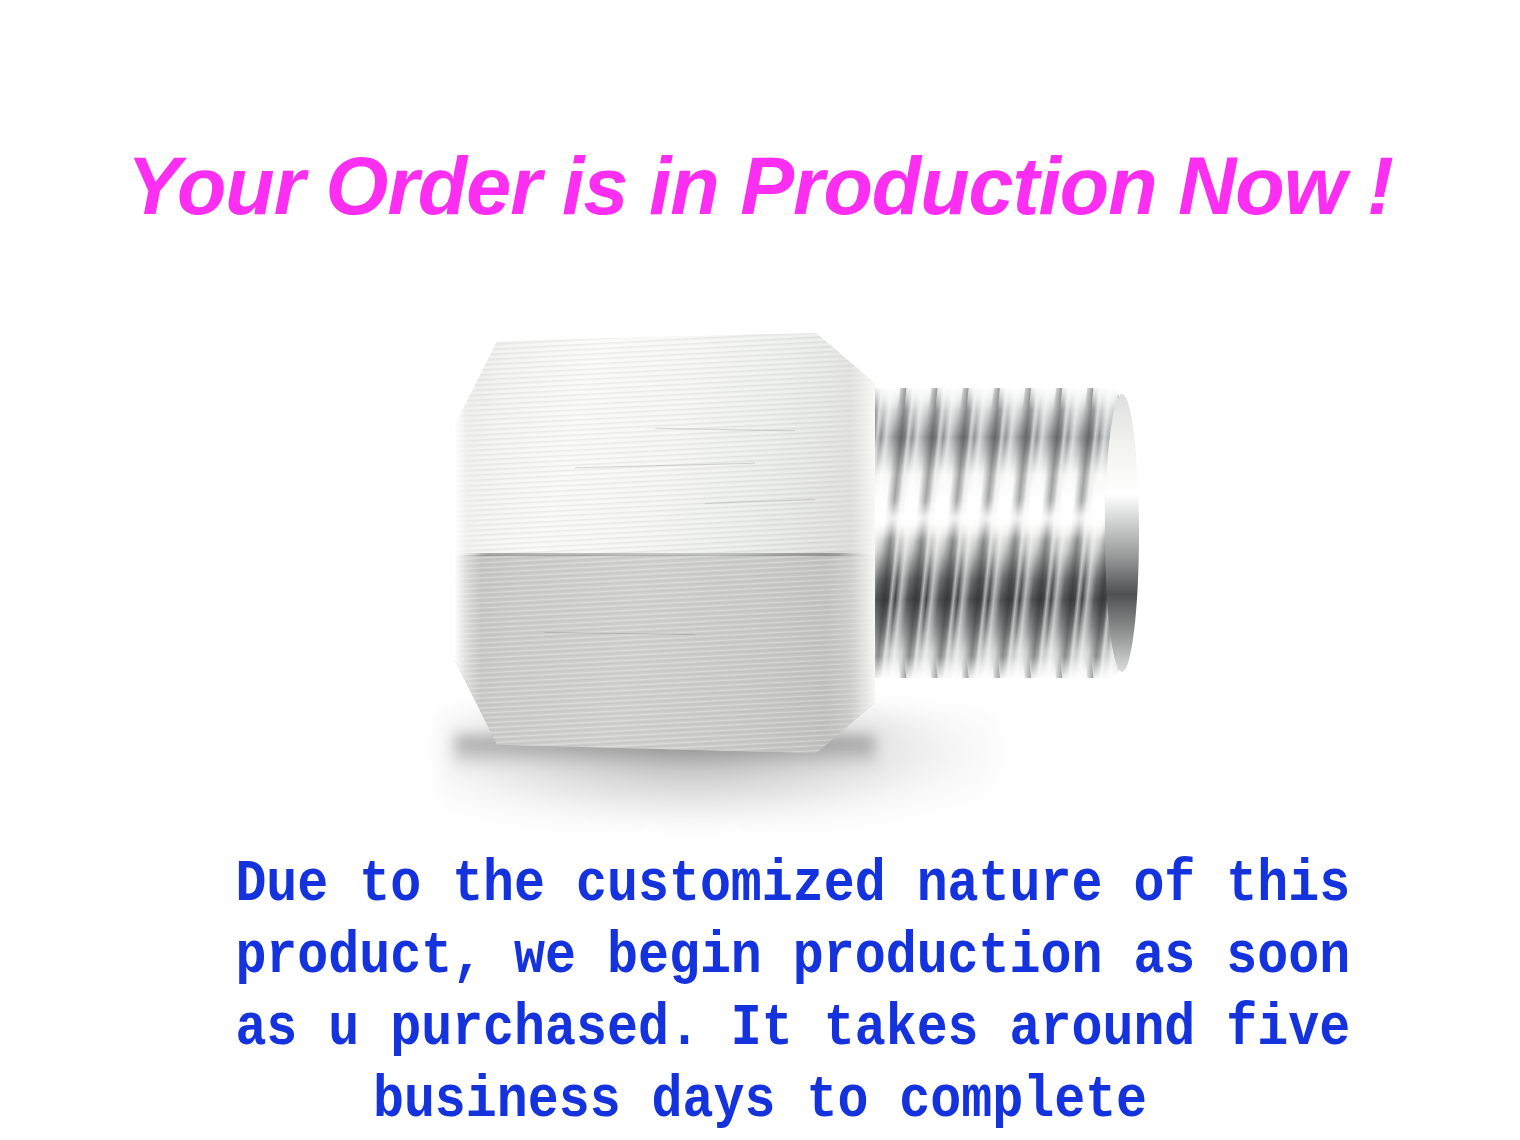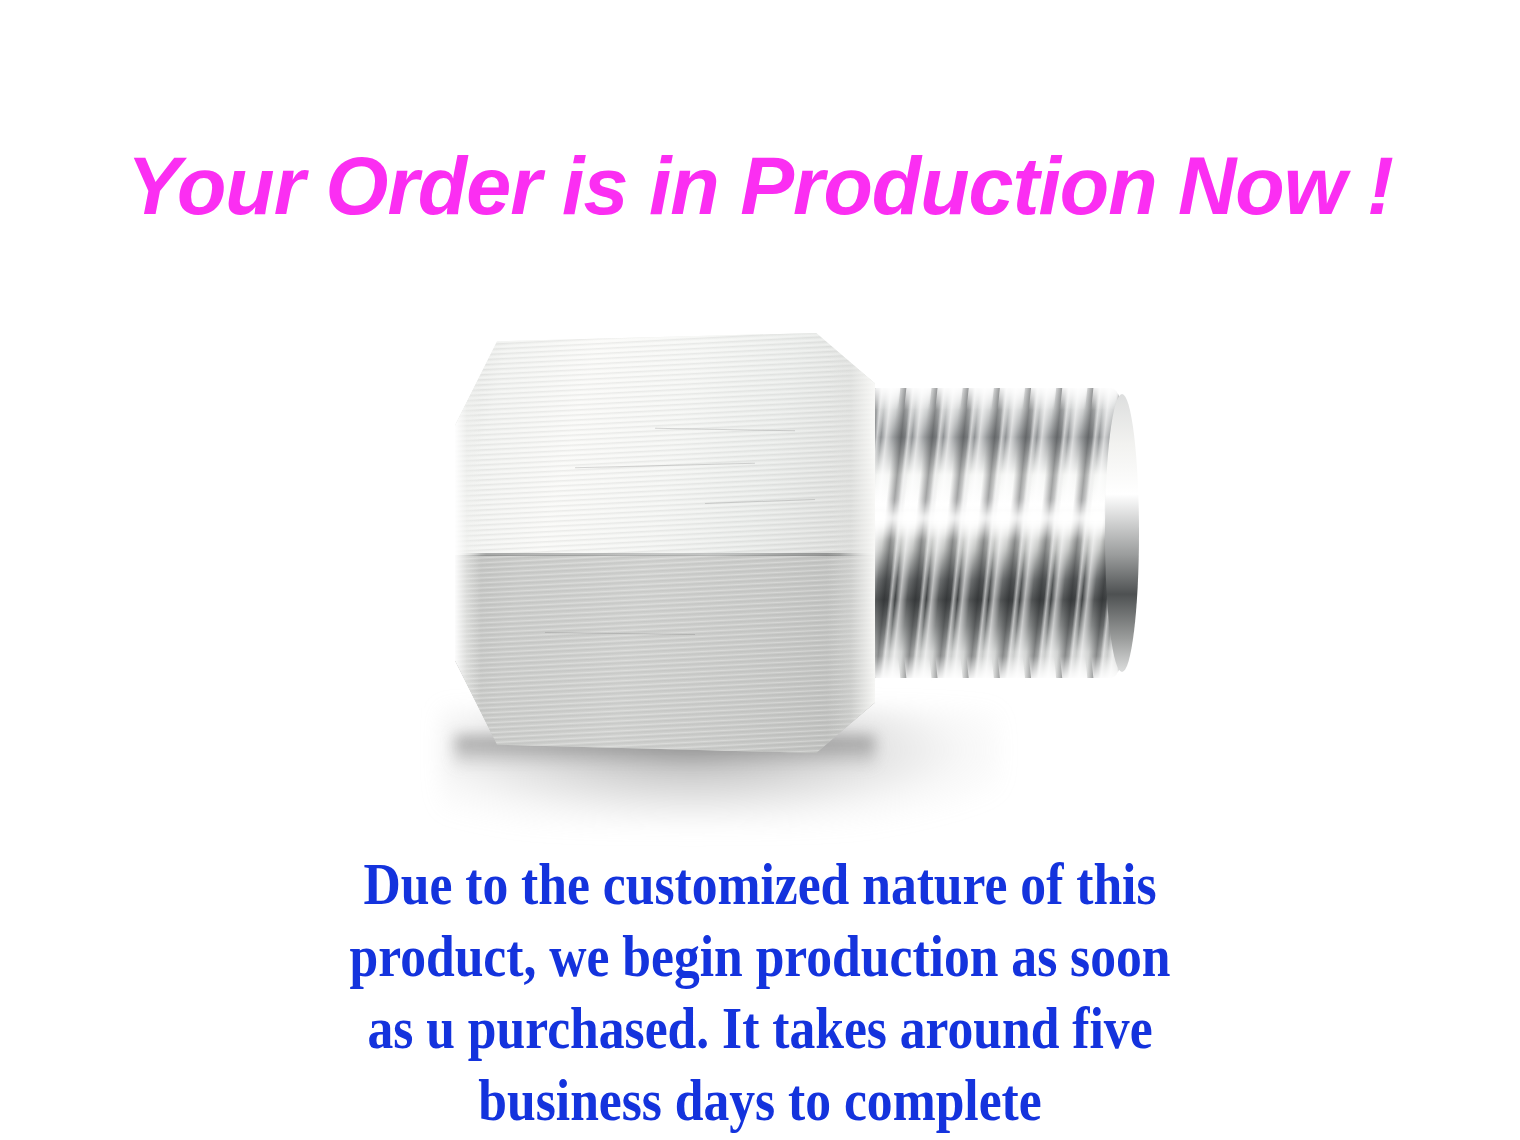--- a/index.html
+++ b/index.html
@@ -36,21 +36,21 @@
     transform-origin: center center;
   }
 
   
   .notice {
     position: absolute;
     left: 150px;
     top: 800px;
     width: 1220px;
     text-align: center;
-    font-family: Liberation Serif, serif;
+    font-family: Liberation Mono, monospace;
     font-weight: bold;
     font-size: 60px;
     line-height: 72px;
     color: #1433dd;
   }
   .notice .ln {
     display: block;
     white-space: nowrap;
     transform: scaleX(0.86);
     transform-origin: center center;

